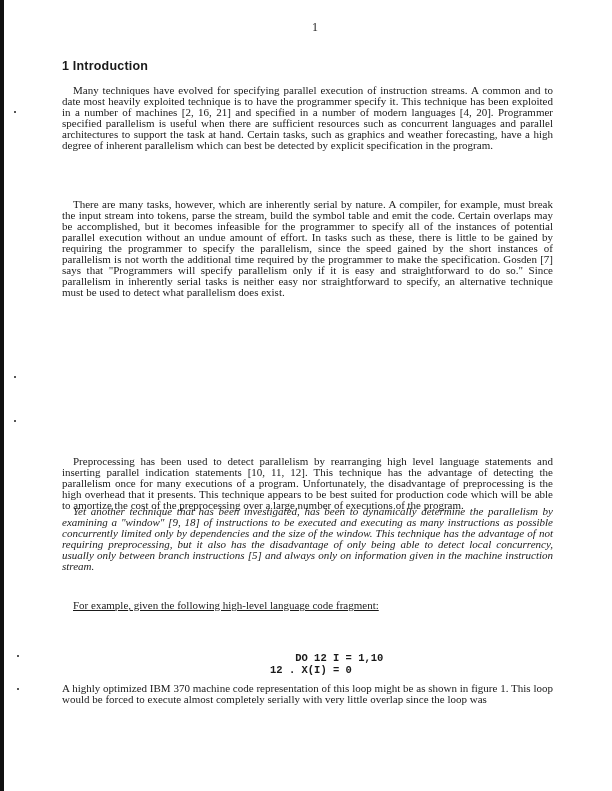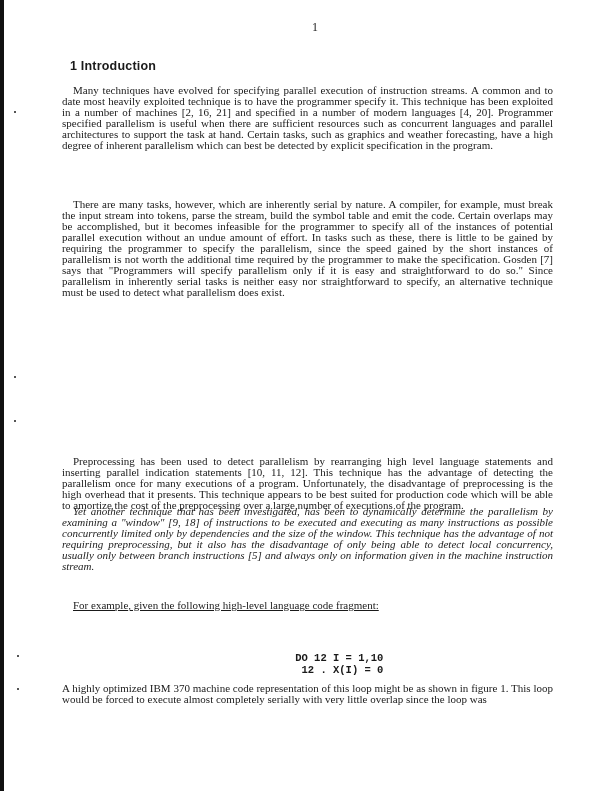--- a/index.html
+++ b/index.html
@@ -4,38 +4,37 @@
   <style>
     html, body { margin: 0; padding: 0; }
     body {
       width: 612px; height: 791px; position: relative; overflow: hidden;
       background: #ffffff; color: #1a1a1a;
       font-family: "Liberation Serif", serif;
     }
     .left-bar { position: absolute; left: 0; top: 0; width: 4px; height: 791px; background: #111; }
     .page-number { position: absolute; top: 20px; left: 0; width: 630px; text-align: center; font-size: 12px; }
     .section-heading {
-      position: absolute; left: 70px; top: 59px; margin: 0;
+      position: absolute; left: 62px; top: 59px; margin: 0;
       font-family: "Liberation Sans", sans-serif; font-weight: bold; font-size: 12.5px; letter-spacing: 0.2px;
     }
     .para {
       position: absolute; left: 62px; width: 491px; margin: 0;
       font-size: 11px; line-height: 11px; text-align: justify; text-indent: 11px;
     }
     .p1 { top: 85px; }
     .p2 { top: 199px; }
     .p3 { top: 424px; margin-top: 32px; }
     .p4 { top: 506px; font-style: italic; }
     .p5 { top: 600px; text-decoration: underline; }
     .p6 { top: 683px; text-indent: 0; font-family: Liberation Serif, serif; }
     .code {
       position: absolute; left: 270px; top: 652px; margin: 0;
       font-family: "Liberation Mono", monospace; font-size: 10.5px; line-height: 12px; font-weight: bold;
       white-space: pre;
-      text-align: right;
     }
     .speck { position: absolute; width: 2px; height: 2px; background: #555; }
   </style>
 </head>
 <body>
 
 <div class="left-bar"></div>
 
 <div class="page-number">1</div>
 

